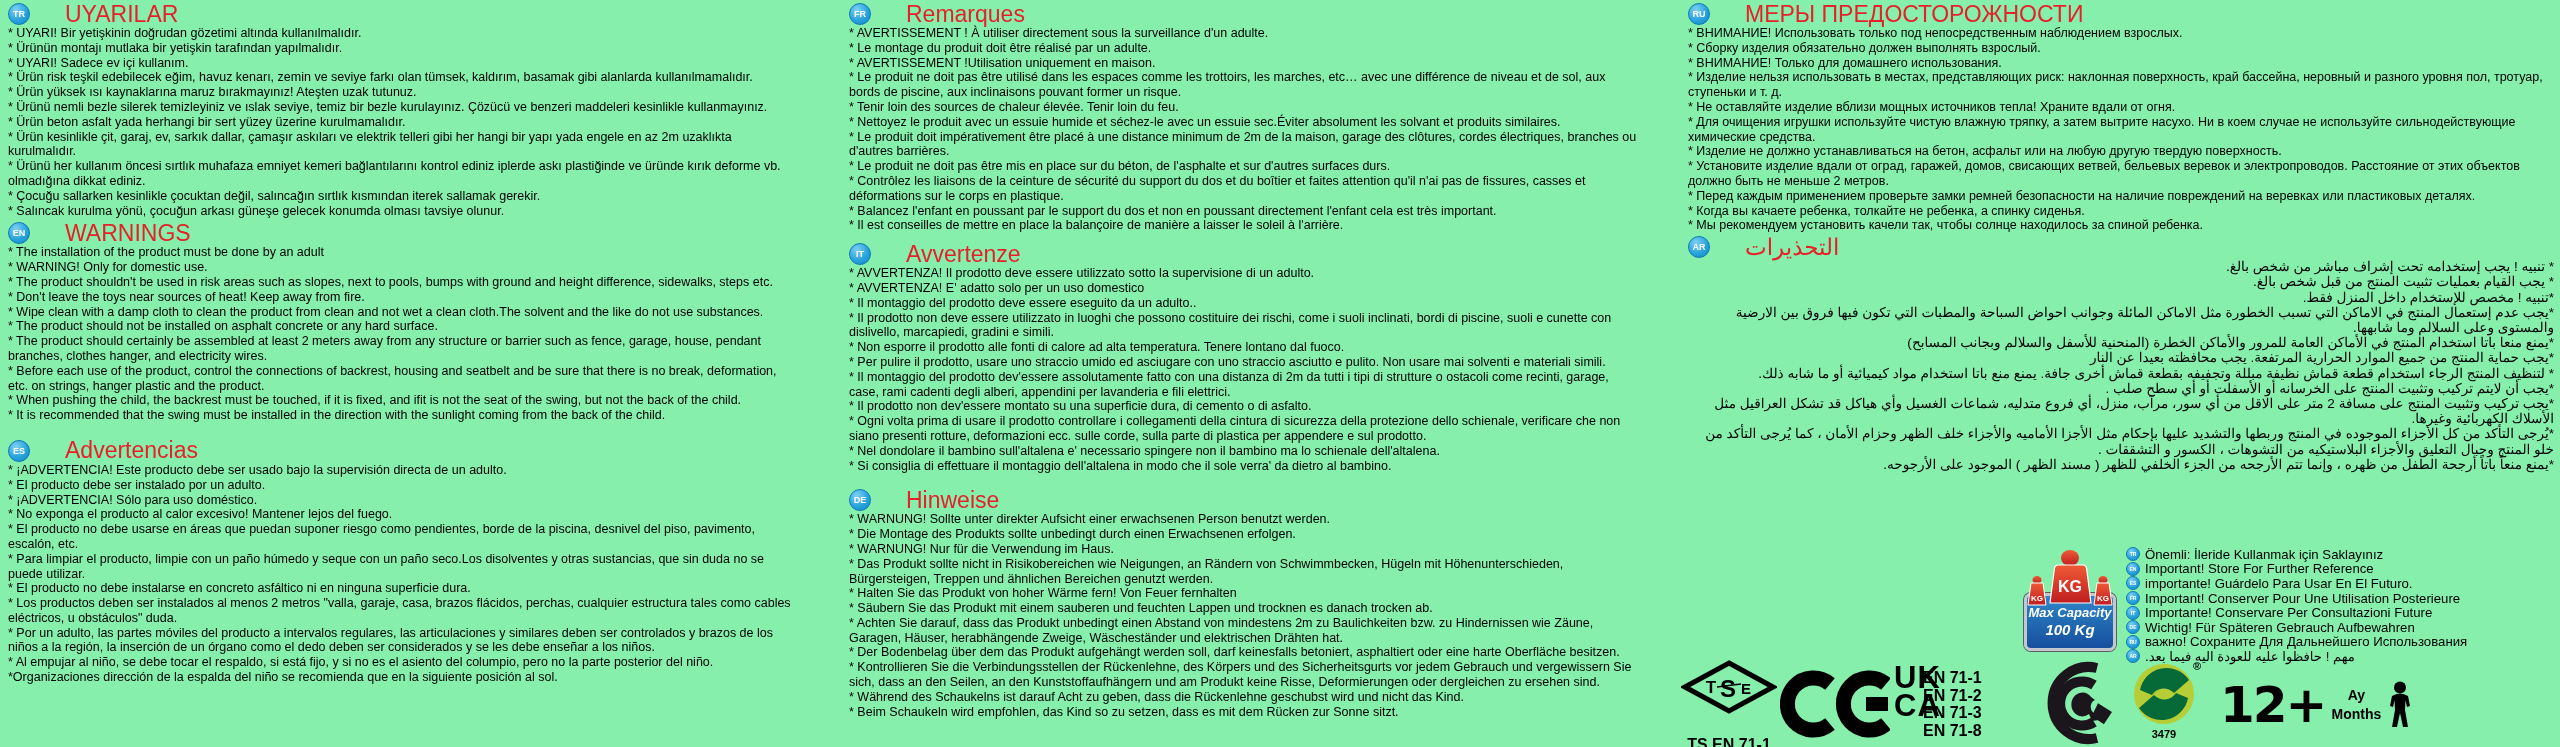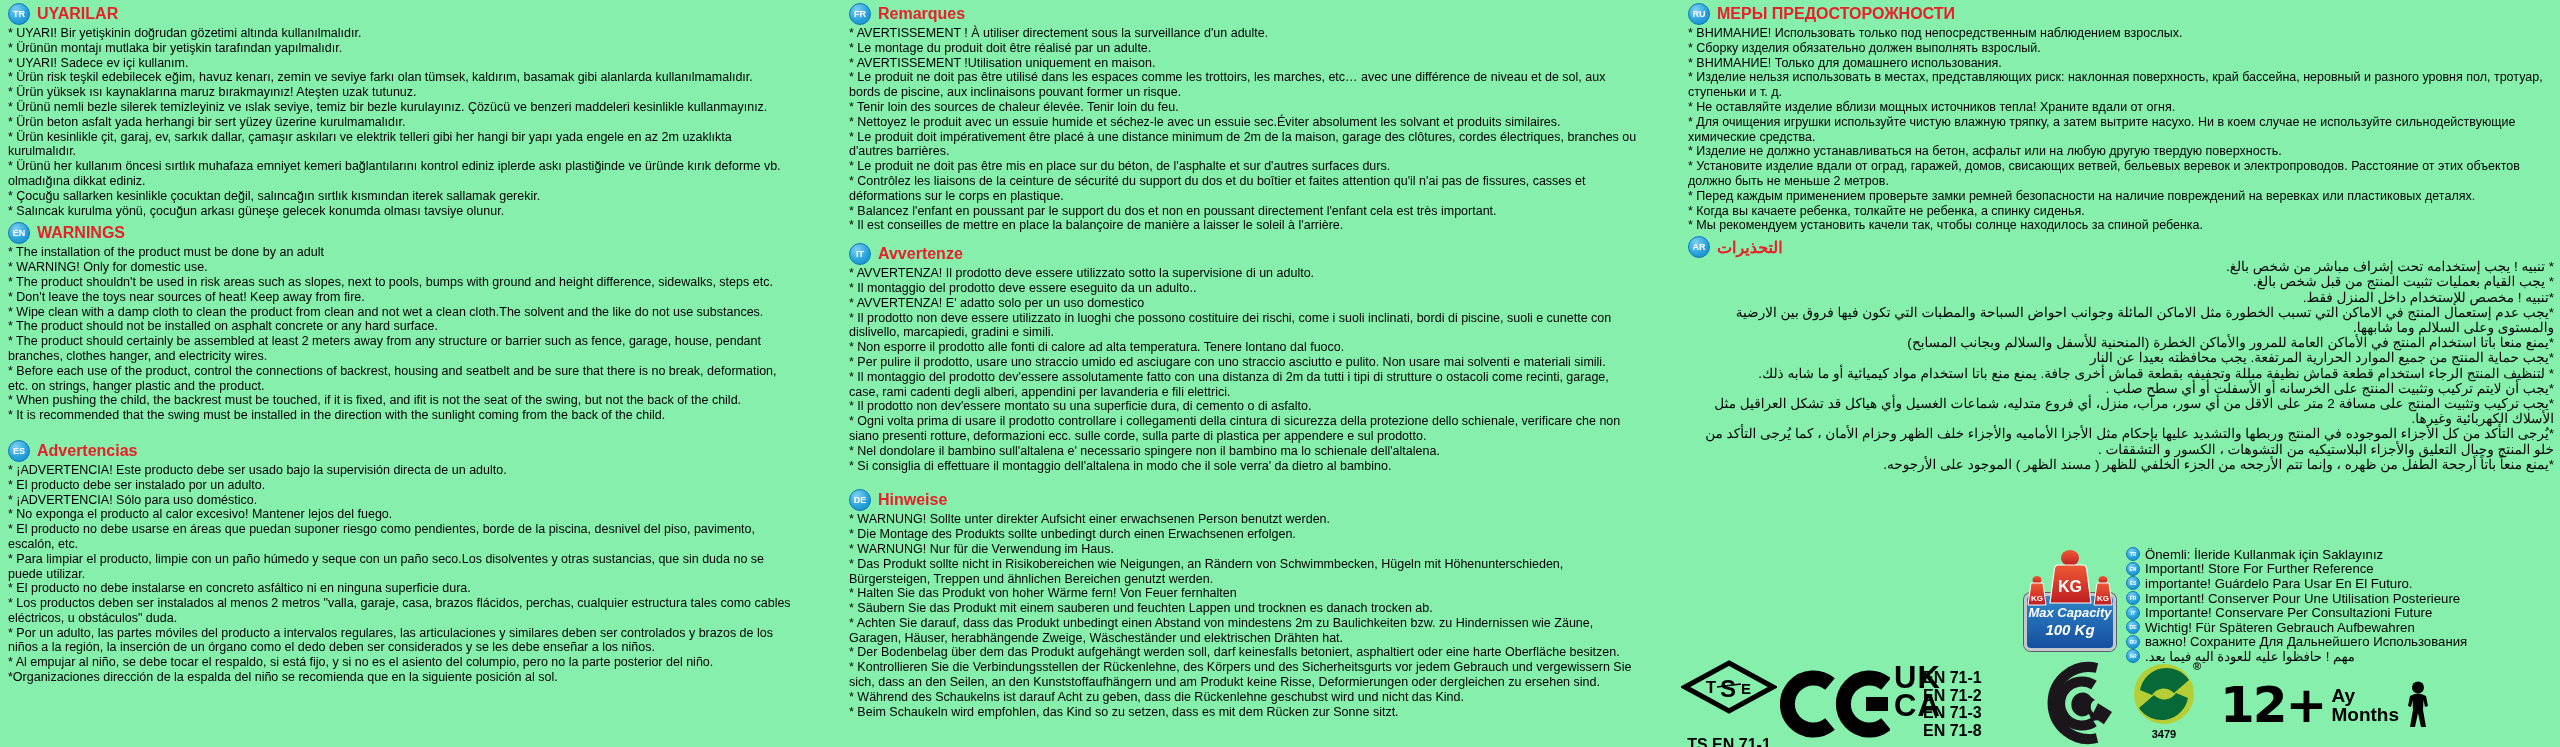--- a/index.html
+++ b/index.html
@@ -8,21 +8,21 @@
   .col{position:absolute;top:2px;}
   #col1{left:8px;width:790px;}
   #col2{left:849px;width:788px;}
   #col3{left:1688px;width:866px;}
   .sec-header{display:flex;align-items:center;gap:7px;height:24px;}
   .section.rtl .sec-header{flex-direction:row-reverse;}
   .badge{flex:0 0 auto;width:20px;height:20px;border-radius:50%;
          background:radial-gradient(circle at 35% 28%,#7fd0f2 0%,#2aa3dd 55%,#0f85c4 100%);
          border:1px solid #0d7ab5;color:#fff;font-weight:bold;font-size:9px;
          display:flex;align-items:center;justify-content:center;letter-spacing:0;}
-  .sec-title{color:#e62129;font-weight:bold;font-size:16px;white-space:nowrap;}
+  .sec-title{color:#e62129;font-weight:normal;font-size:23px;white-space:nowrap;margin-left:28px;}
   .bullets{font-size:12.5px;line-height:14.8px;}
   .section.rtl{direction:rtl;text-align:right;}
   .section.rtl .bullets{font-size:13.6px;line-height:15.2px;}
   .sec-en{margin-top:3px;}
   .sec-es{margin-top:16px;}
   .sec-it{margin-top:9px;}
   .sec-de{margin-top:15px;}
   .sec-ar{margin-top:2px;}
 
   
@@ -46,24 +46,24 @@
   #tse-block{left:1679px;top:660px;width:100px;text-align:center;}
   #tse-label{font-weight:bold;font-size:16px;margin-top:18px;white-space:nowrap;letter-spacing:0px;}
   #ce-mark{left:1780px;top:668px;}
   #ukca{left:1894px;top:664px;font-weight:bold;font-size:31px;line-height:28px;letter-spacing:1px;
         font-family:"Liberation Sans",sans-serif;}
   #en71-list{left:1888px;top:669px;font-weight:bold;font-size:16px;line-height:17.5px;white-space:nowrap;margin-left:35px;}
   #arc-logo{left:2044px;top:660px;}
   #green-dot{left:2129px;top:662px;width:70px;text-align:center;}
   #green-reg{position:absolute;right:-2px;top:-2px;font-size:11px;font-weight:bold;}
   #green-num{font-weight:bold;font-size:11px;margin-top:-2px;}
-  #age-block{left:2220px;top:681px;display:flex;align-items:center;gap:6px;}
+  #age-block{left:2220px;top:681px;display:flex;align-items:center;gap:6px;text-align:center;}
   #age-num{font-size:50px;font-weight:900;letter-spacing:-2px;line-height:46px;
            font-family:"DejaVu Sans","Liberation Sans",sans-serif;}
-  #age-words{display:flex;flex-direction:column;font-weight:bold;font-size:19px;line-height:19px;}
+  #age-words{display:flex;flex-direction:column;font-weight:bold;font-size:14px;line-height:19px;}
 </style>
 </head>
 <body>
 
 <div id="page">
   <div id="col1" class="col">
       <div class="section sec-tr">
         <div class="sec-header">
           <span class="badge">TR</span>
           <span class="sec-title">UYARILAR</span>
@@ -140,22 +140,22 @@
           <div class="bullet">* Il est conseilles de mettre en place la balançoire de manière a laisser le soleil à l'arrière.</div>
         </div>
       </div>
       <div class="section sec-it">
         <div class="sec-header">
           <span class="badge">IT</span>
           <span class="sec-title">Avvertenze</span>
         </div>
         <div class="bullets">
           <div class="bullet">* AVVERTENZA! Il prodotto deve essere utilizzato sotto la supervisione di un adulto.</div>
+          <div class="bullet">* AVVERTENZA!  E' adatto solo per un uso domestico</div>
           <div class="bullet">* Il montaggio del prodotto deve essere eseguito da un adulto..</div>
-          <div class="bullet">* AVVERTENZA!  E' adatto solo per un uso domestico</div>
           <div class="bullet">* Il prodotto non deve essere utilizzato in luoghi che possono costituire dei rischi, come i suoli inclinati, bordi di piscine,  suoli e cunette con dislivello, marcapiedi, gradini e simili.</div>
           <div class="bullet">* Non esporre il prodotto alle fonti di calore ad alta temperatura.  Tenere lontano dal fuoco.</div>
           <div class="bullet">* Per pulire il prodotto, usare uno straccio umido ed asciugare con uno straccio asciutto e pulito. Non usare mai solventi e materiali simili.</div>
           <div class="bullet">* Il montaggio del prodotto dev'essere assolutamente fatto con una distanza di 2m da tutti i tipi di strutture o ostacoli come recinti, garage, case, rami cadenti degli alberi, appendini per lavanderia e fili elettrici.</div>
           <div class="bullet">* Il prodotto non dev'essere montato su una superficie dura, di cemento  o di asfalto.</div>
           <div class="bullet">* Ogni volta prima di usare il prodotto controllare i collegamenti della cintura di sicurezza della protezione dello schienale, verificare che non siano presenti rotture, deformazioni ecc. sulle corde, sulla parte di plastica per appendere e sul prodotto.</div>
           <div class="bullet">* Nel dondolare il bambino sull'altalena e' necessario spingere non il bambino ma lo schienale dell'altalena.</div>
           <div class="bullet">* Si consiglia di effettuare il montaggio dell'altalena in modo che il sole verra' da dietro al bambino.</div>
         </div>
       </div>

